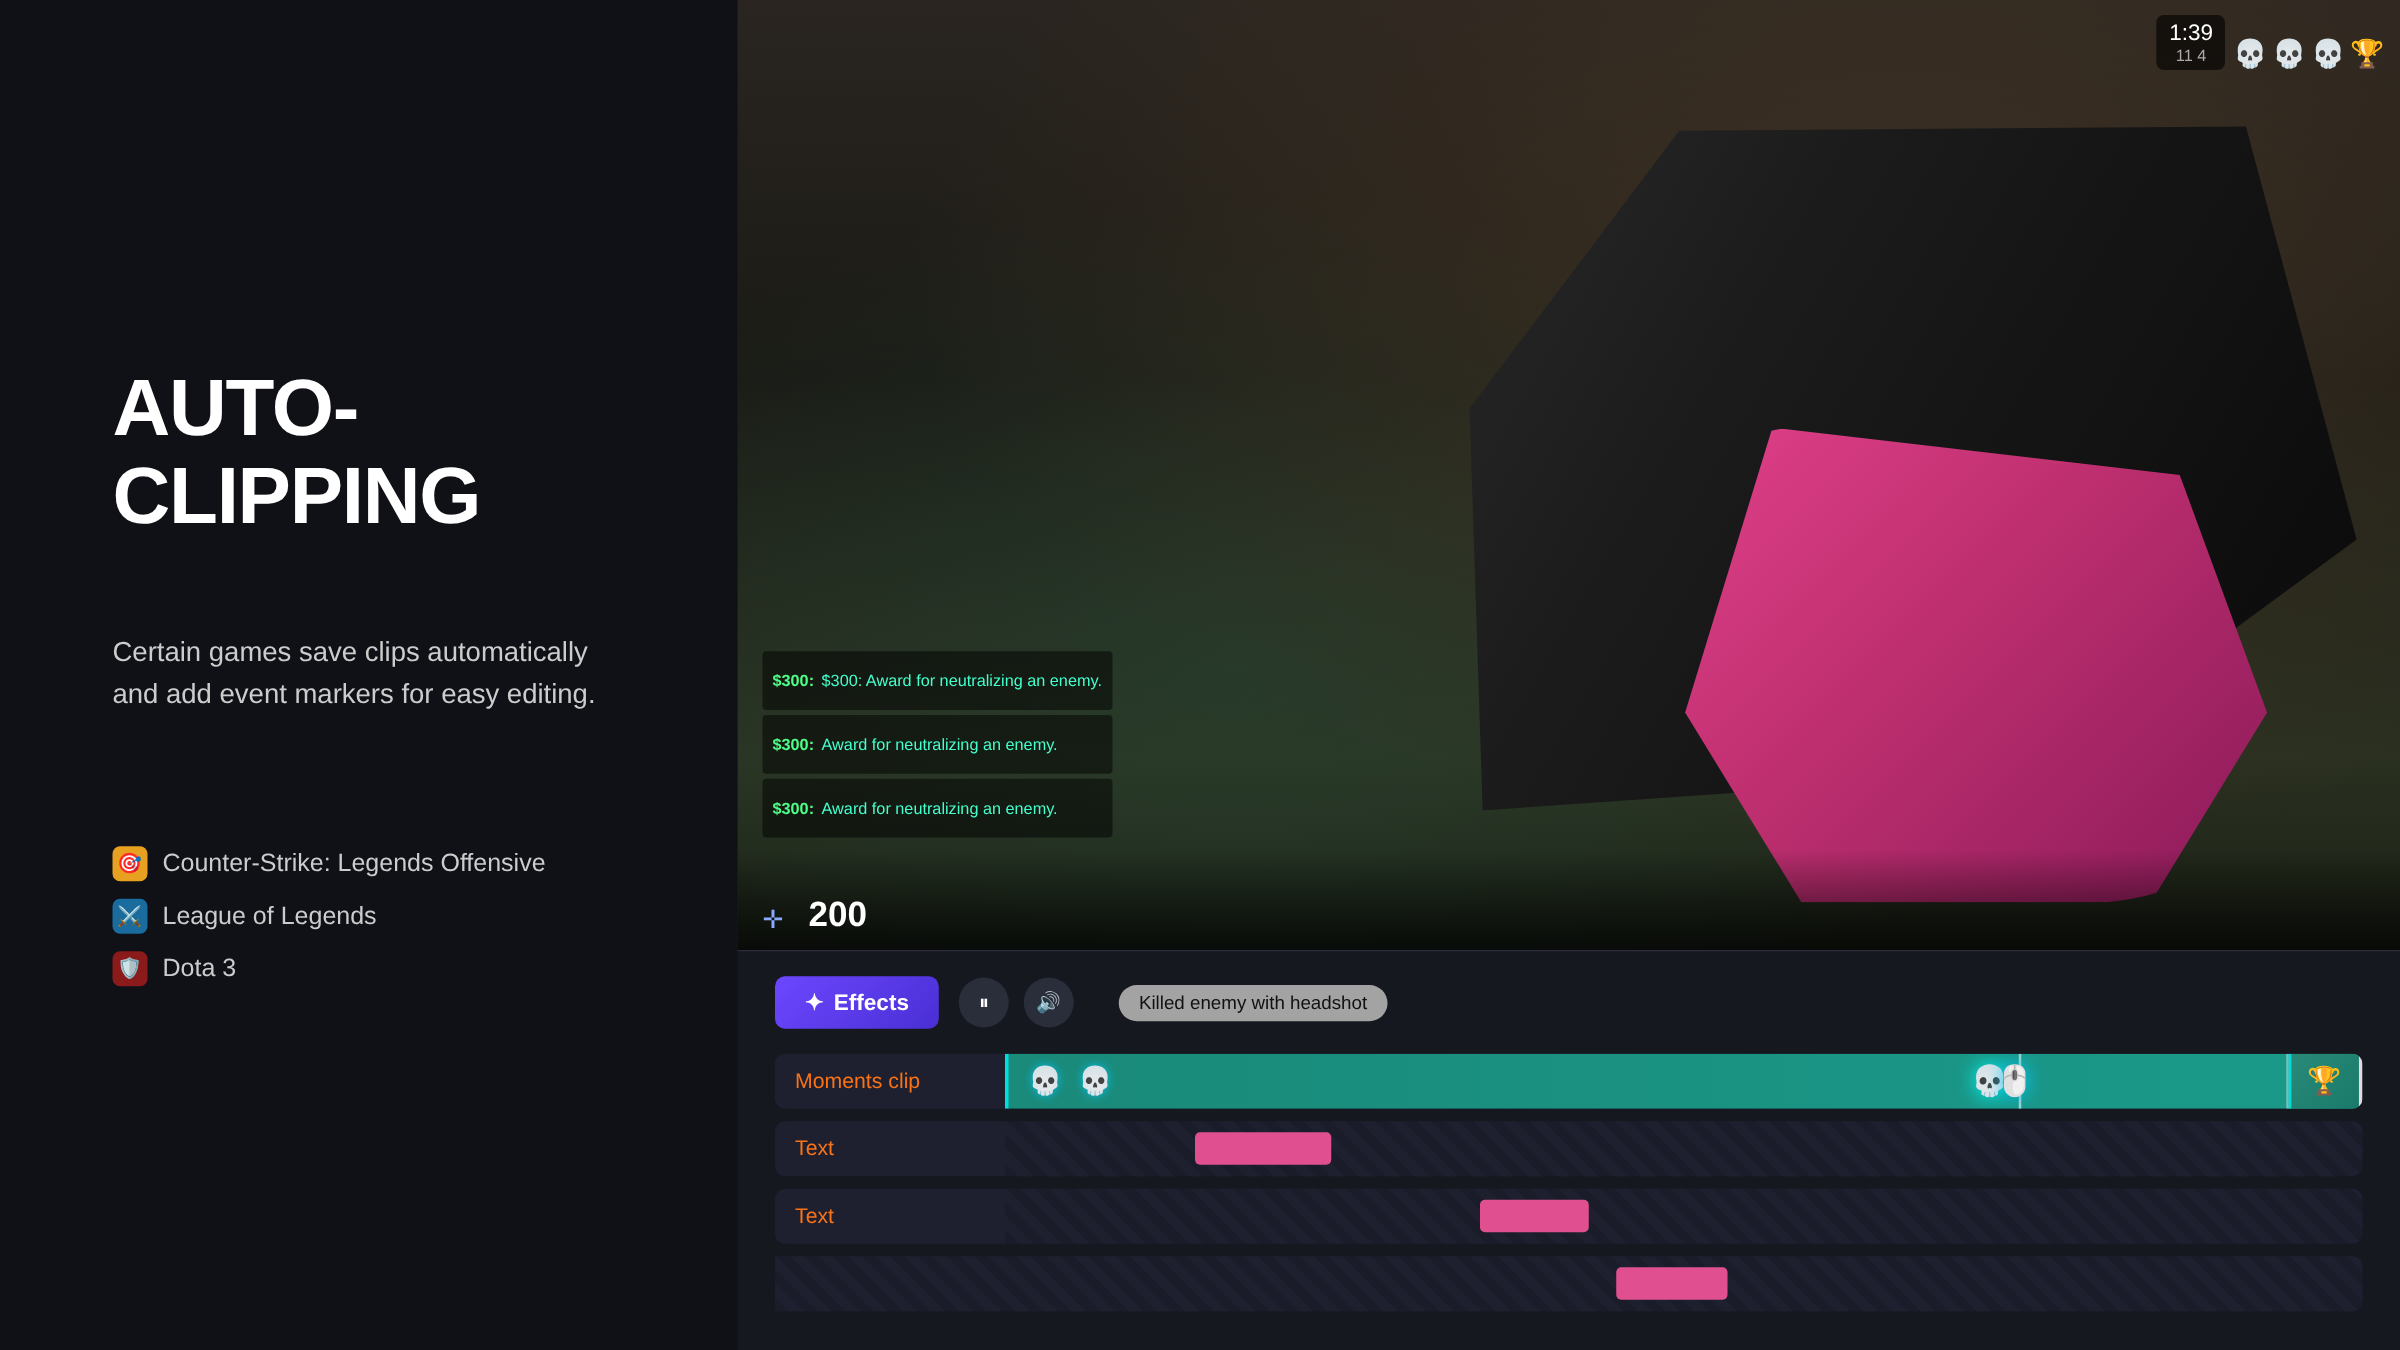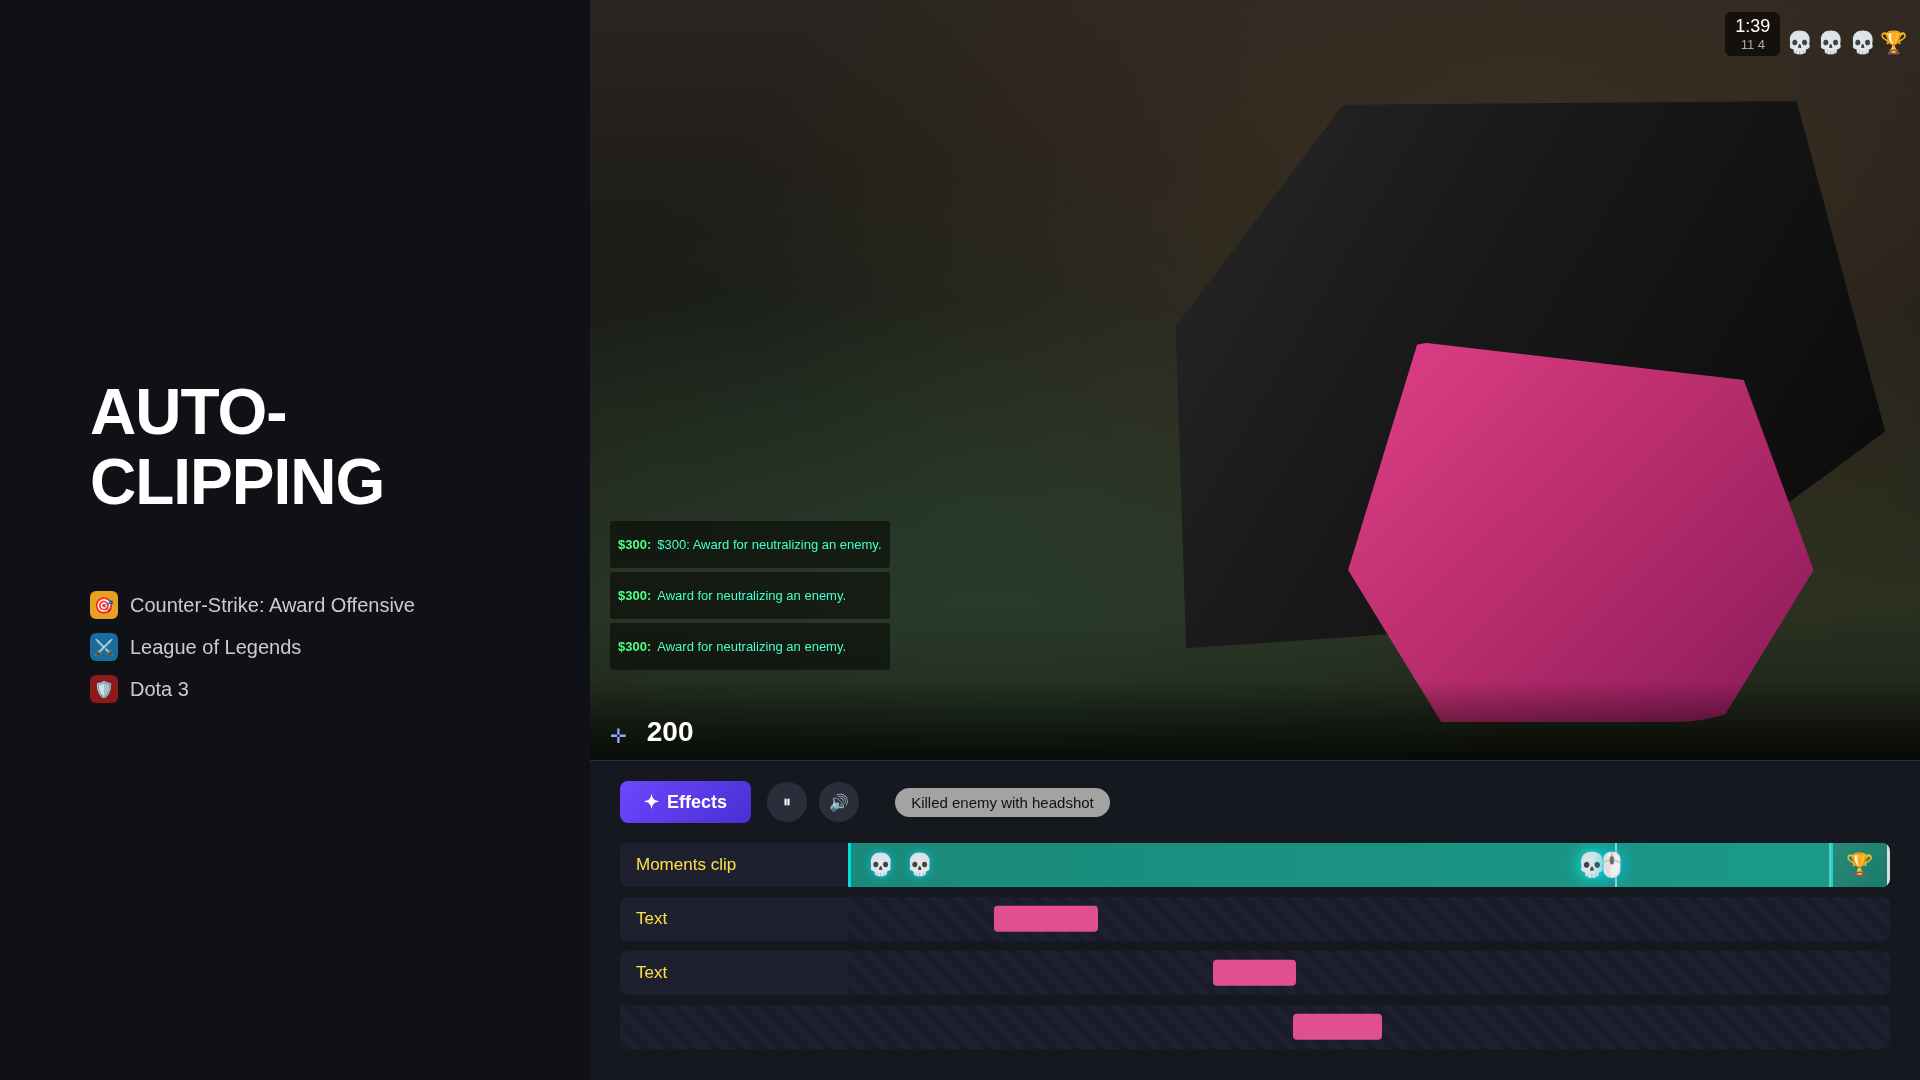--- a/index.html
+++ b/index.html
@@ -279,25 +279,25 @@
     }
 
     .timeline-row {
       display: flex;
       align-items: center;
       gap: 0;
       height: 44px;
     }
 
     .track-label {
-      width: 228px;
+      width: 184px;
       flex-shrink: 0;
       padding: 0 16px;
       font-size: 17px;
-      color: #fde047;
+      color: #f97316;
       background: #1e2030;
       border-radius: 8px 0 0 8px;
       height: 100%;
       display: flex;
       align-items: center;
     }
 
     .track-timeline {
       flex: 1;
       height: 100%;
@@ -371,26 +371,27 @@
       background: rgba(255,255,255,0.4);
     }
   </style>
 </head>
 <body>
 
 <div class="page-layout">
 
   <div class="left-panel">
     <h1 class="main-title">AUTO-CLIPPING</h1>
+    <p class="main-subtitle">Certain games save clips automatically and add event markers for easy editing.</p>
 
     <div class="game-list">
 
       <div class="game-item">
         <div class="game-icon csgo">🎯</div>
-        <span class="game-label">Counter-Strike: Award Offensive</span>
+        <span class="game-label">Counter-Strike: Legends Offensive</span>
       </div>
 
       <div class="game-item">
         <div class="game-icon lol">⚔️</div>
         <span class="game-label">League of Legends</span>
       </div>
 
       <div class="game-item">
         <div class="game-icon dota2">🛡️</div>
         <span class="game-label">Dota 3</span>

